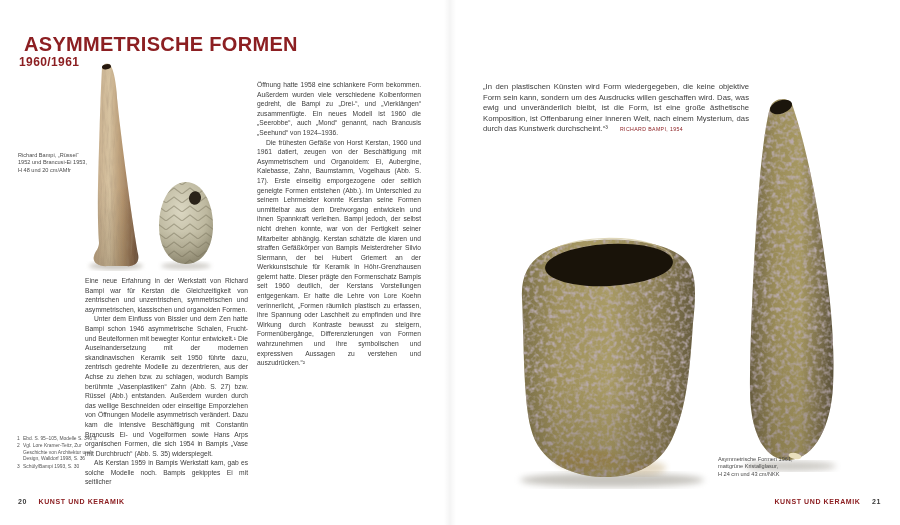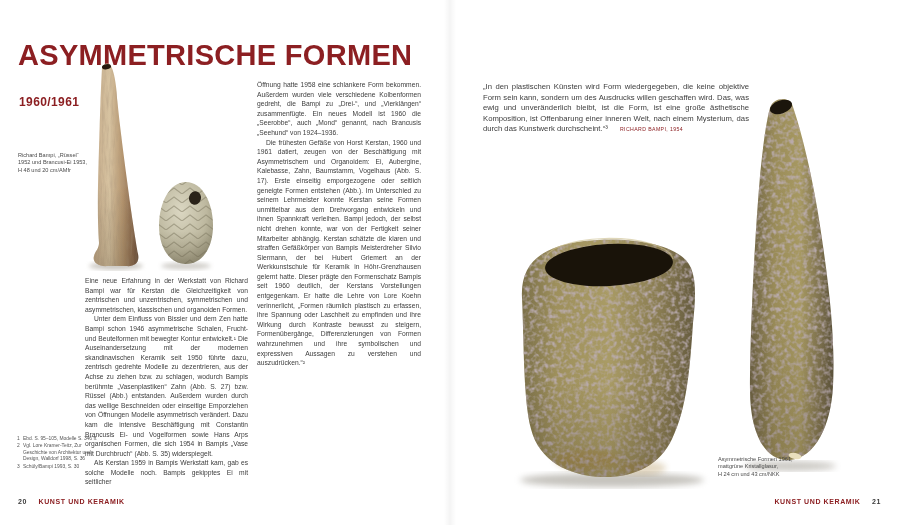--- a/index.html
+++ b/index.html
@@ -3,24 +3,24 @@
 <meta charset="utf-8">
 <style>
   html,body{margin:0;padding:0;background:#e8e8e8;}
   .spread{
     position:relative;width:900px;height:525px;background:#ffffff;
     font-family:"Liberation Sans","DejaVu Sans",sans-serif;overflow:hidden;
     box-shadow:0 0 4px rgba(0,0,0,.2);
   }
   .gutter{position:absolute;left:444px;top:0;width:12px;height:100%;
     background:linear-gradient(90deg,rgba(0,0,0,0) 0%,rgba(0,0,0,0.045) 50%,rgba(0,0,0,0) 100%);}
-  .page-title{position:absolute;left:18px;top:20px;font-size:29px;font-weight:700;
+  .page-title{position:absolute;left:24px;top:20px;font-size:20px;font-weight:700;
     letter-spacing:.3px;color:#8c1f22;}
   .page-subtitle{position:absolute;left:19px;top:55px;font-size:12px;font-weight:600;
-    letter-spacing:.4px;color:#8c1f22;margin-top:40px;}
+    letter-spacing:.4px;color:#8c1f22;}
   .caption{position:absolute;font-size:5.6px;line-height:7.4px;color:#4a4a4a;}
   .cap-left{left:18px;top:152px;width:90px;}
   .cap-right{left:718px;top:456px;width:120px;}
   .body-col{position:absolute;font-size:6.7px;line-height:9.6px;color:#3c3c3c;
     text-align:justify;}
   .col-1{left:85px;top:276px;width:163px;}
   .col-2{left:257px;top:80px;width:164px;}
   .body-col p{margin:0;}
   .body-col p.indent{text-indent:9px;}
   .footnotes{position:absolute;left:17px;top:436px;width:84px;font-size:4.9px;

